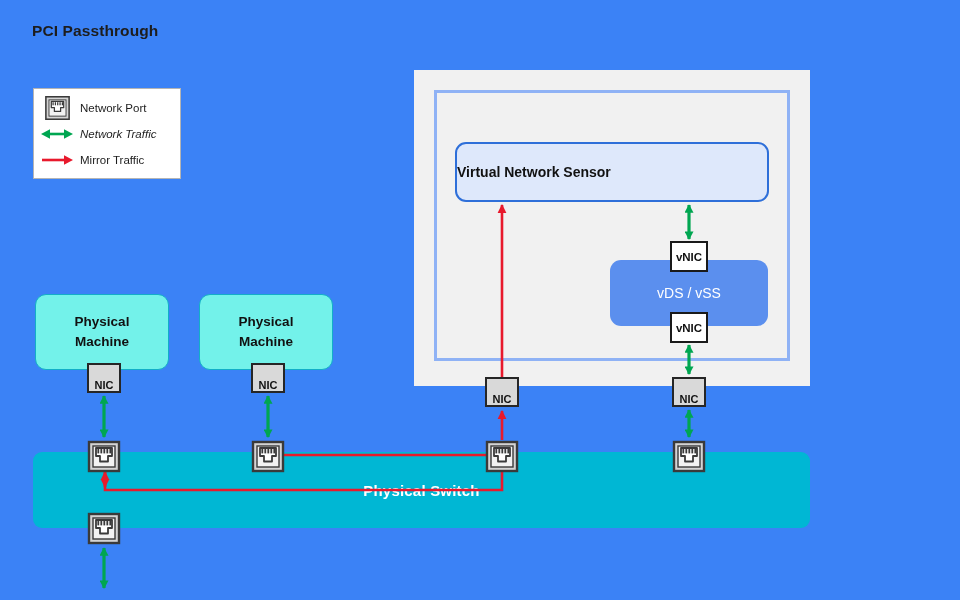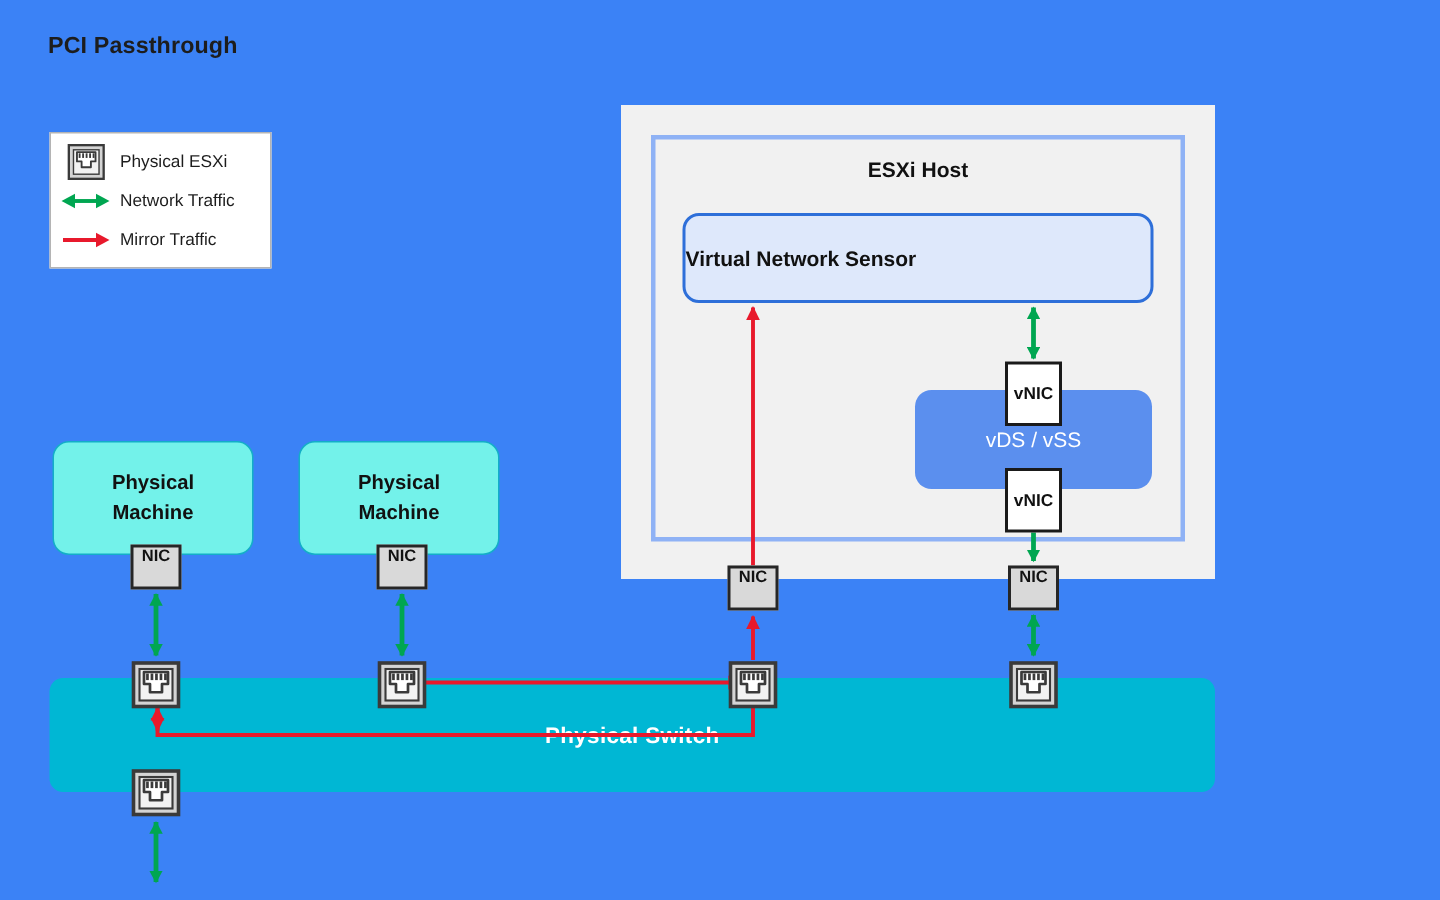--- a/index.html
+++ b/index.html
@@ -86,30 +86,30 @@
     color: #111111;
   }
 
   .nic-box {
     width: 34px;
     height: 30px;
     background: #D9D9D9;
     border: 2.4px solid #262626;
     box-sizing: border-box;
     display: flex;
-    align-items: flex-start;
+    align-items: flex-end;
     justify-content: center;
     font-size: 11px;
     font-weight: bold;
     color: #111111;
     z-index: 6;
   }
   .vnic-box {
     width: 38px;
-    height: 43px;
+    height: 31px;
     background: #ffffff;
     border: 2.4px solid #1a1a1a;
     box-sizing: border-box;
     display: flex;
     align-items: center;
     justify-content: center;
     font-size: 11.5px;
     font-weight: bold;
     color: #111111;
     z-index: 7;
@@ -215,24 +215,24 @@
           <rect x="1" y="1" width="30" height="29" fill="#D4D4D4" stroke="#3A3A3A" stroke-width="2"></rect>
           <rect x="5" y="5" width="22" height="21" fill="#F2F2F2" stroke="#3A3A3A" stroke-width="1.2"></rect>
           <path d="M8 7 H24 V15 H20 V20 H12 V15 H8 Z" fill="#FFFFFF" stroke="#3A3A3A" stroke-width="1.6" stroke-linejoin="round"></path>
           <rect x="9.5" y="8" width="1.6" height="4" fill="#3A3A3A"></rect>
           <rect x="12.5" y="8" width="1.6" height="4" fill="#3A3A3A"></rect>
           <rect x="15.5" y="8" width="1.6" height="4" fill="#3A3A3A"></rect>
           <rect x="18.5" y="8" width="1.6" height="4" fill="#3A3A3A"></rect>
           <rect x="21.5" y="8" width="1.6" height="4" fill="#3A3A3A"></rect>
         </svg>
       </span>
-      <span class="lg-label">Physical ESXi</span>
+      <span class="lg-label">Network Port</span>
     </div>
 
-    <div class="legend-row" style="top:32px;">
+    <div class="legend-row" style="top:32px;font-style:italic;">
       <span class="lg-icon">
         <svg width="36" height="14" viewBox="0 0 36 14">
           <line x1="9" y1="7" x2="27" y2="7" stroke="#00A651" stroke-width="2.6"></line>
           <path d="M2 7 L11 2.2 L11 11.8 Z" fill="#00A651"></path>
           <path d="M34 7 L25 2.2 L25 11.8 Z" fill="#00A651"></path>
         </svg>
       </span>
       <span class="lg-label">Network Traffic</span>
     </div>
 
@@ -243,21 +243,20 @@
           <path d="M34 7 L25 2.2 L25 11.8 Z" fill="#E8192C"></path>
         </svg>
       </span>
       <span class="lg-label">Mirror Traffic</span>
     </div>
 
   </div>
 
   <div class="abs" id="esxi-outer"></div>
   <div class="abs" id="esxi-inner"></div>
-  <div class="abs" id="esxi-title">ESXi Host</div>
 
   <div class="abs" id="vns-box">
     <span>Virtual Network Sensor</span>
   </div>
 
   <div class="abs" id="vds-box">
     <span>vDS / vSS</span>
   </div>
 
   <div class="abs vnic-box" style="left:670px; top:241px;">

